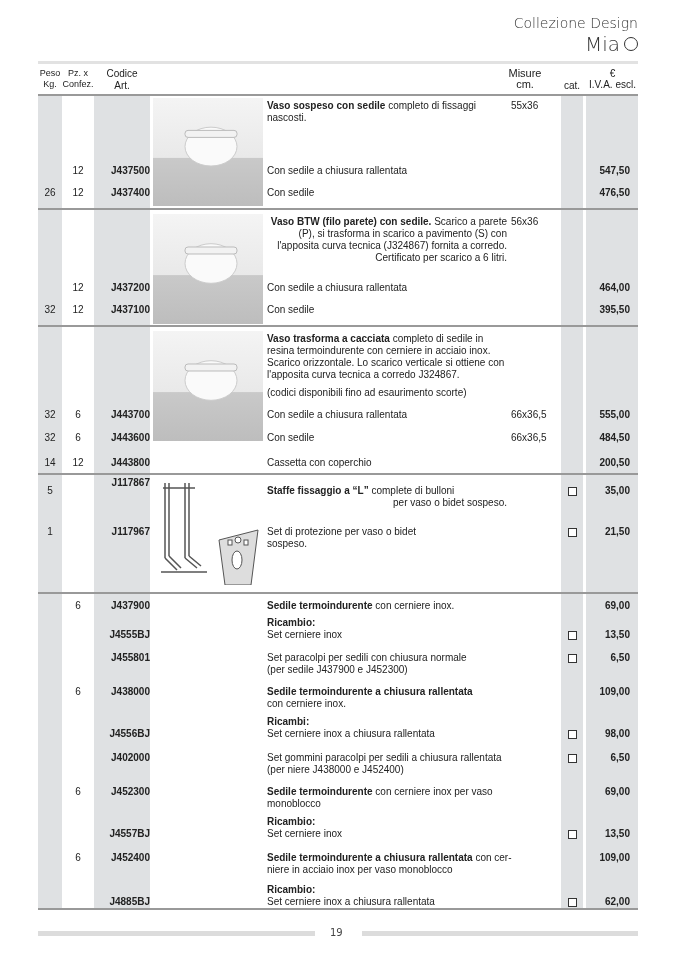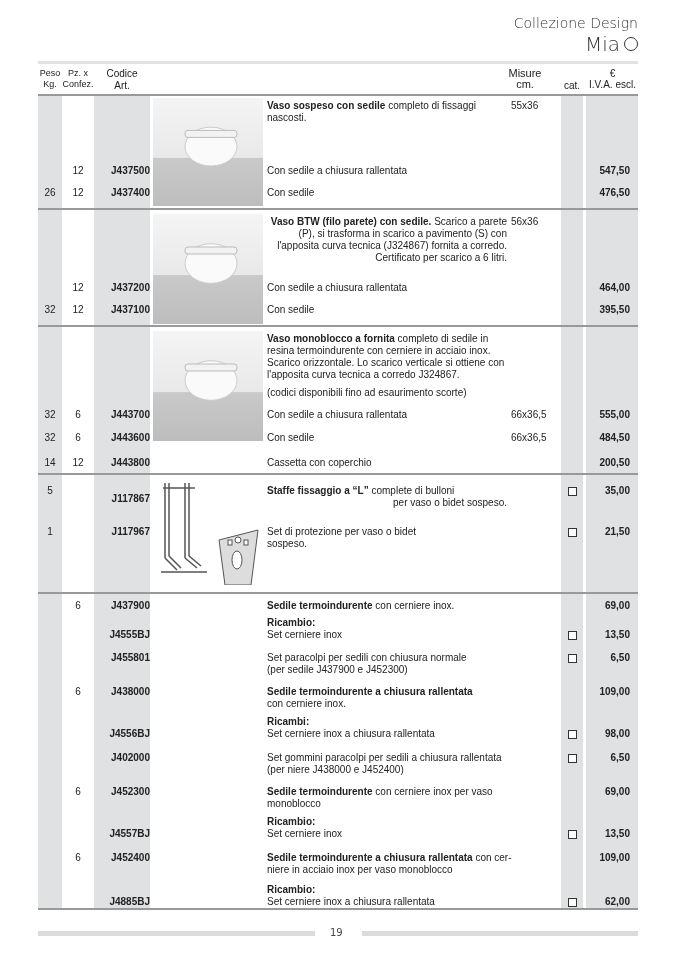--- a/index.html
+++ b/index.html
@@ -92,21 +92,21 @@
     <div class="cell num" style="top: 208px; left: 0px; width: 24px;">32</div>
     <div class="cell num" style="top: 208px; left: 24px; width: 32px;">12</div>
     <div class="cell code" style="top: 208px; left: 56px; width: 56px;">J437100</div>
     <div class="cell price" style="top: 208px; width: 50px;">395,50</div>
     <div class="cell desc" style="top: 208px; left: 229px; width: 240px;">Con sedile</div>
     <div class="hline" style="top: 229px;"></div>
     <div class="img" style="top: 235px; left: 115px; width: 110px; height: 110px;"><svg width="110" height="110" viewBox="0 0 110 110">
         <ellipse cx="58" cy="49.5" rx="26" ry="19.8" fill="#fafafa" stroke="#ccc"></ellipse>
         <rect x="32" y="33" width="52" height="7" rx="3" fill="#f2f2f2" stroke="#bbb"></rect>
       </svg></div>
-    <div class="cell desc" style="top: 237px; left: 229px; width: 240px;"><b>Vaso monoblocco a fornita</b><span> completo di sedile in resina termoindurente con cerniere in acciaio inox. Scarico orizzontale. Lo scarico verticale si ottiene con l'apposita curva tecnica a corredo J324867.</span></div>
+    <div class="cell desc" style="top: 237px; left: 229px; width: 240px;"><b>Vaso trasforma a cacciata</b><span> completo di sedile in resina termoindurente con cerniere in acciaio inox. Scarico orizzontale. Lo scarico verticale si ottiene con l'apposita curva tecnica a corredo J324867.</span></div>
     <div class="cell desc" style="top: 291px; left: 229px; width: 240px;">(codici disponibili fino ad esaurimento scorte)</div>
     <div class="cell num" style="top: 313px; left: 0px; width: 24px;">32</div>
     <div class="cell num" style="top: 313px; left: 24px; width: 32px;">6</div>
     <div class="cell code" style="top: 313px; left: 56px; width: 56px;">J443700</div>
     <div class="cell meas" style="top: 313px; left: 473px; width: 50px;">66x36,5</div>
     <div class="cell price" style="top: 313px; width: 50px;">555,00</div>
     <div class="cell desc" style="top: 313px; left: 229px; width: 240px;">Con sedile a chiusura rallentata</div>
     <div class="cell num" style="top: 336px; left: 0px; width: 24px;">32</div>
     <div class="cell num" style="top: 336px; left: 24px; width: 32px;">6</div>
     <div class="cell code" style="top: 336px; left: 56px; width: 56px;">J443600</div>
@@ -131,21 +131,21 @@
         </g>
         <g stroke="#555" fill="#ddd">
           <polygon points="66,60 105,50 98,105 72,105"></polygon>
           <ellipse cx="84" cy="80" rx="5" ry="9" fill="#fff"></ellipse>
           <circle cx="85" cy="60" r="3" fill="#fff"></circle>
           <rect x="75" y="60" width="4" height="5" fill="#fff"></rect>
           <rect x="91" y="60" width="4" height="5" fill="#fff"></rect>
         </g>
       </svg></div>
     <div class="cell num" style="top: 389px; left: 0px; width: 24px;">5</div>
-    <div class="cell code" style="top: 397px; left: 56px; width: 56px;">J117867</div>
+    <div class="cell code" style="top: 381px; left: 56px; width: 56px;">J117867</div>
     <div class="cell price" style="top: 389px; width: 50px;">35,00</div>
     <div class="cell desc" style="top: 389px; left: 229px; width: 240px;"><b>Staffe fissaggio a “L”</b><span> complete di bulloni</span></div>
     <div class="cell desc" style="top: 401px; left: 229px; width: 240px; text-align: right;">per vaso o bidet sospeso.</div>
     <div class="chk" style="top: 391px; left: 530px;"></div>
     <div class="cell num" style="top: 430px; left: 0px; width: 24px;">1</div>
     <div class="cell code" style="top: 430px; left: 56px; width: 56px;">J117967</div>
     <div class="cell price" style="top: 430px; width: 50px;">21,50</div>
     <div class="cell desc" style="top: 430px; left: 229px; width: 240px;"><span>Set di protezione per vaso o bidet</span></div>
     <div class="cell desc" style="top: 442px; left: 229px; width: 240px;">sospeso.</div>
     <div class="chk" style="top: 432px; left: 530px;"></div>

